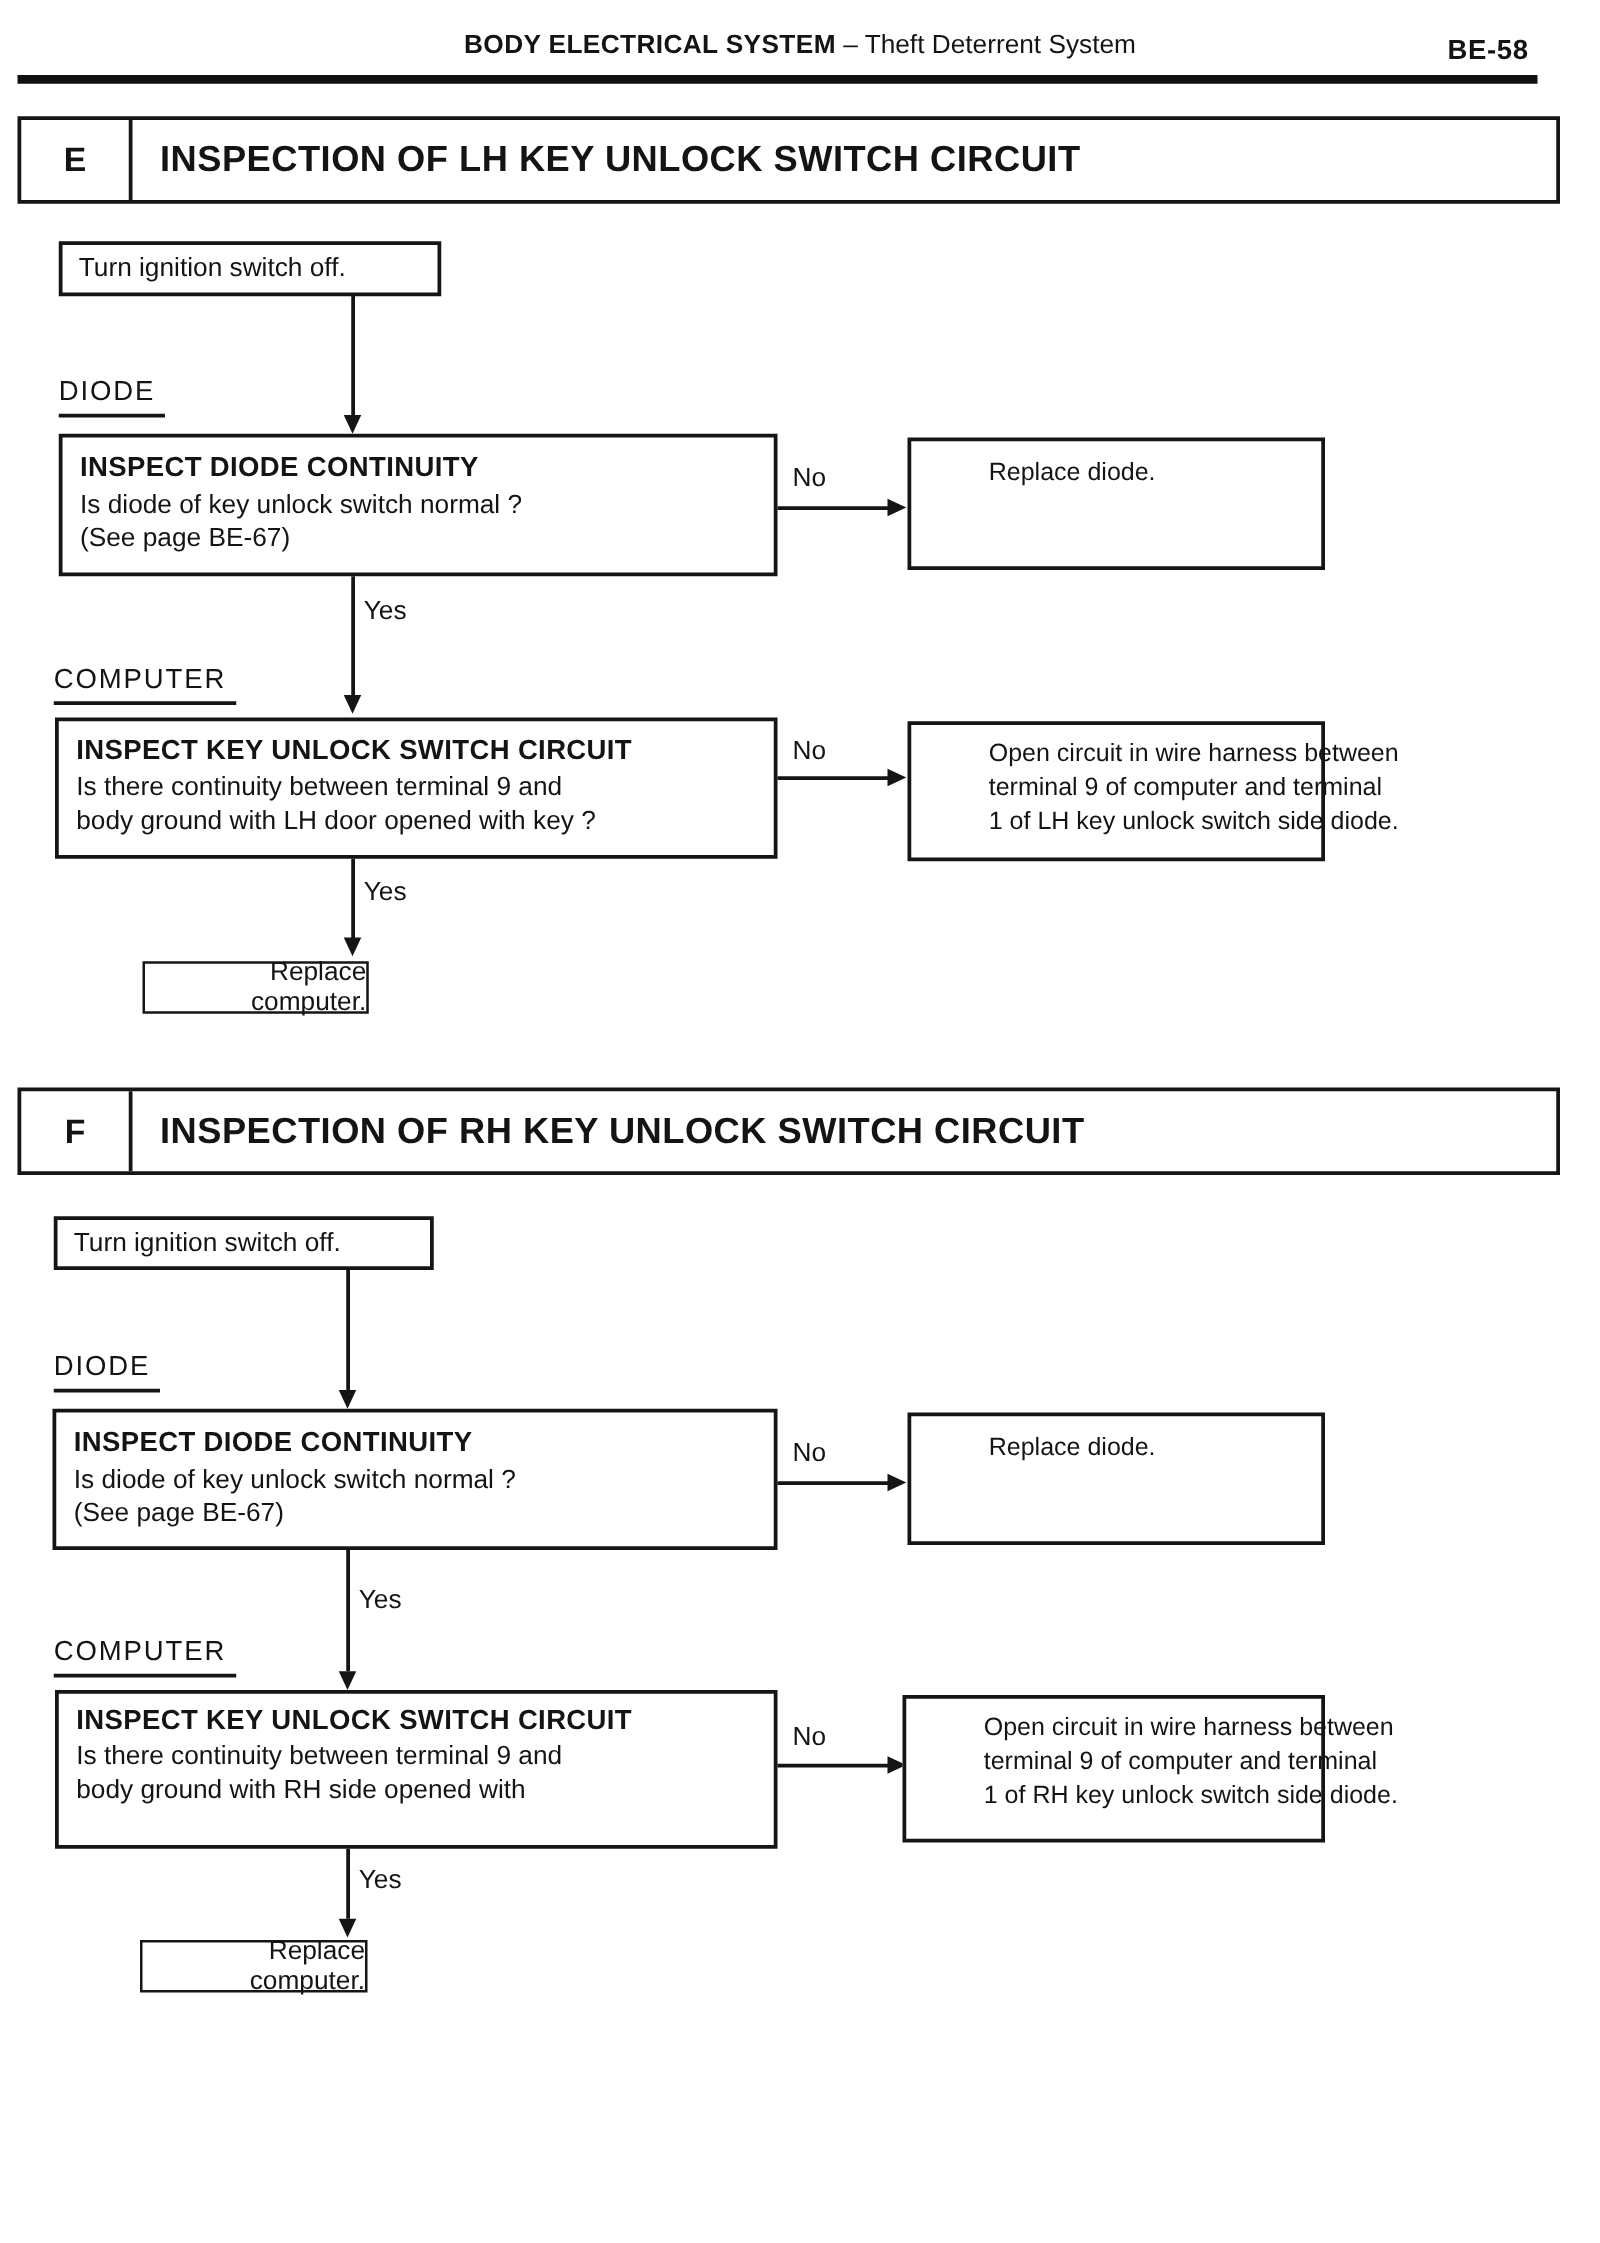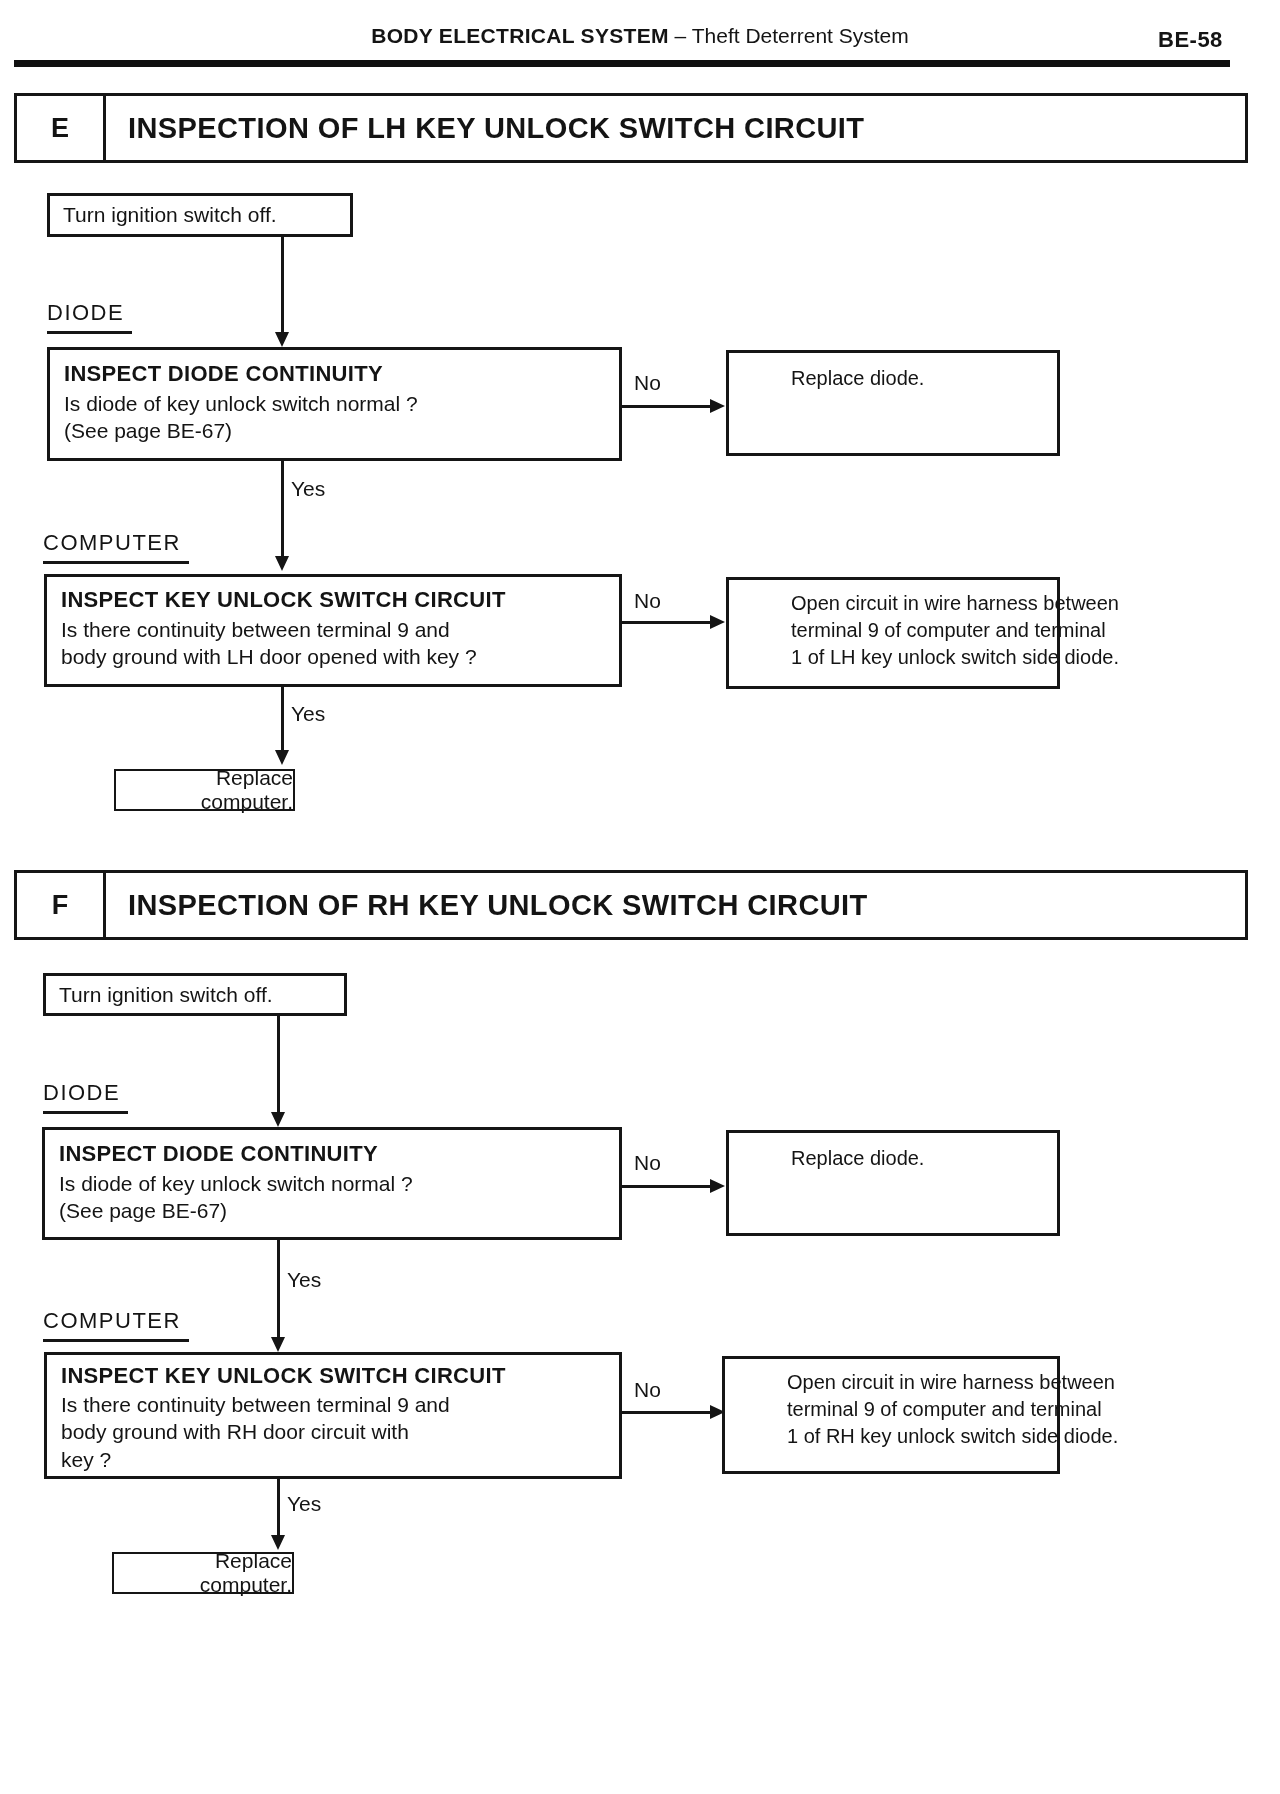--- a/index.html
+++ b/index.html
@@ -119,22 +119,21 @@
     <div class="rbox-line">Replace diode.</div>
   </div>
   <div class="vline" style="left:277px;top:1240px;height:97px;"></div>
   <div class="arr-d" style="left:271px;top:1337px;"></div>
   <div class="yn" style="left:287px;top:1268px;">Yes</div>
 
   <div class="flow-label" style="left:43px;top:1308px;">COMPUTER</div>
   <div class="fbox" style="left:44px;top:1352px;width:578px;height:127px;padding:8px 10px 0 14px;">
     <div class="box-title" style="margin-bottom:2px;">INSPECT KEY UNLOCK SWITCH CIRCUIT</div>
     <div class="box-line">Is there continuity between terminal 9 and</div>
-    <div class="box-line">body ground with RH door circuit with</div>
-    <div class="box-line">key ?</div>
+    <div class="box-line">body ground with RH side opened with</div>
   </div>
   <div class="yn" style="left:634px;top:1378px;">No</div>
   <div class="hline" style="left:622px;top:1411px;width:90px;"></div>
   <div class="arr-r" style="left:710px;top:1405px;"></div>
   <div class="fbox" style="left:722px;top:1356px;width:338px;height:118px;padding:10px 14px;">
     <div class="rbox-line">Open circuit in wire harness between</div>
     <div class="rbox-line">terminal 9 of computer and terminal</div>
     <div class="rbox-line">1 of RH key unlock switch side diode.</div>
   </div>
   <div class="vline" style="left:277px;top:1479px;height:56px;"></div>

